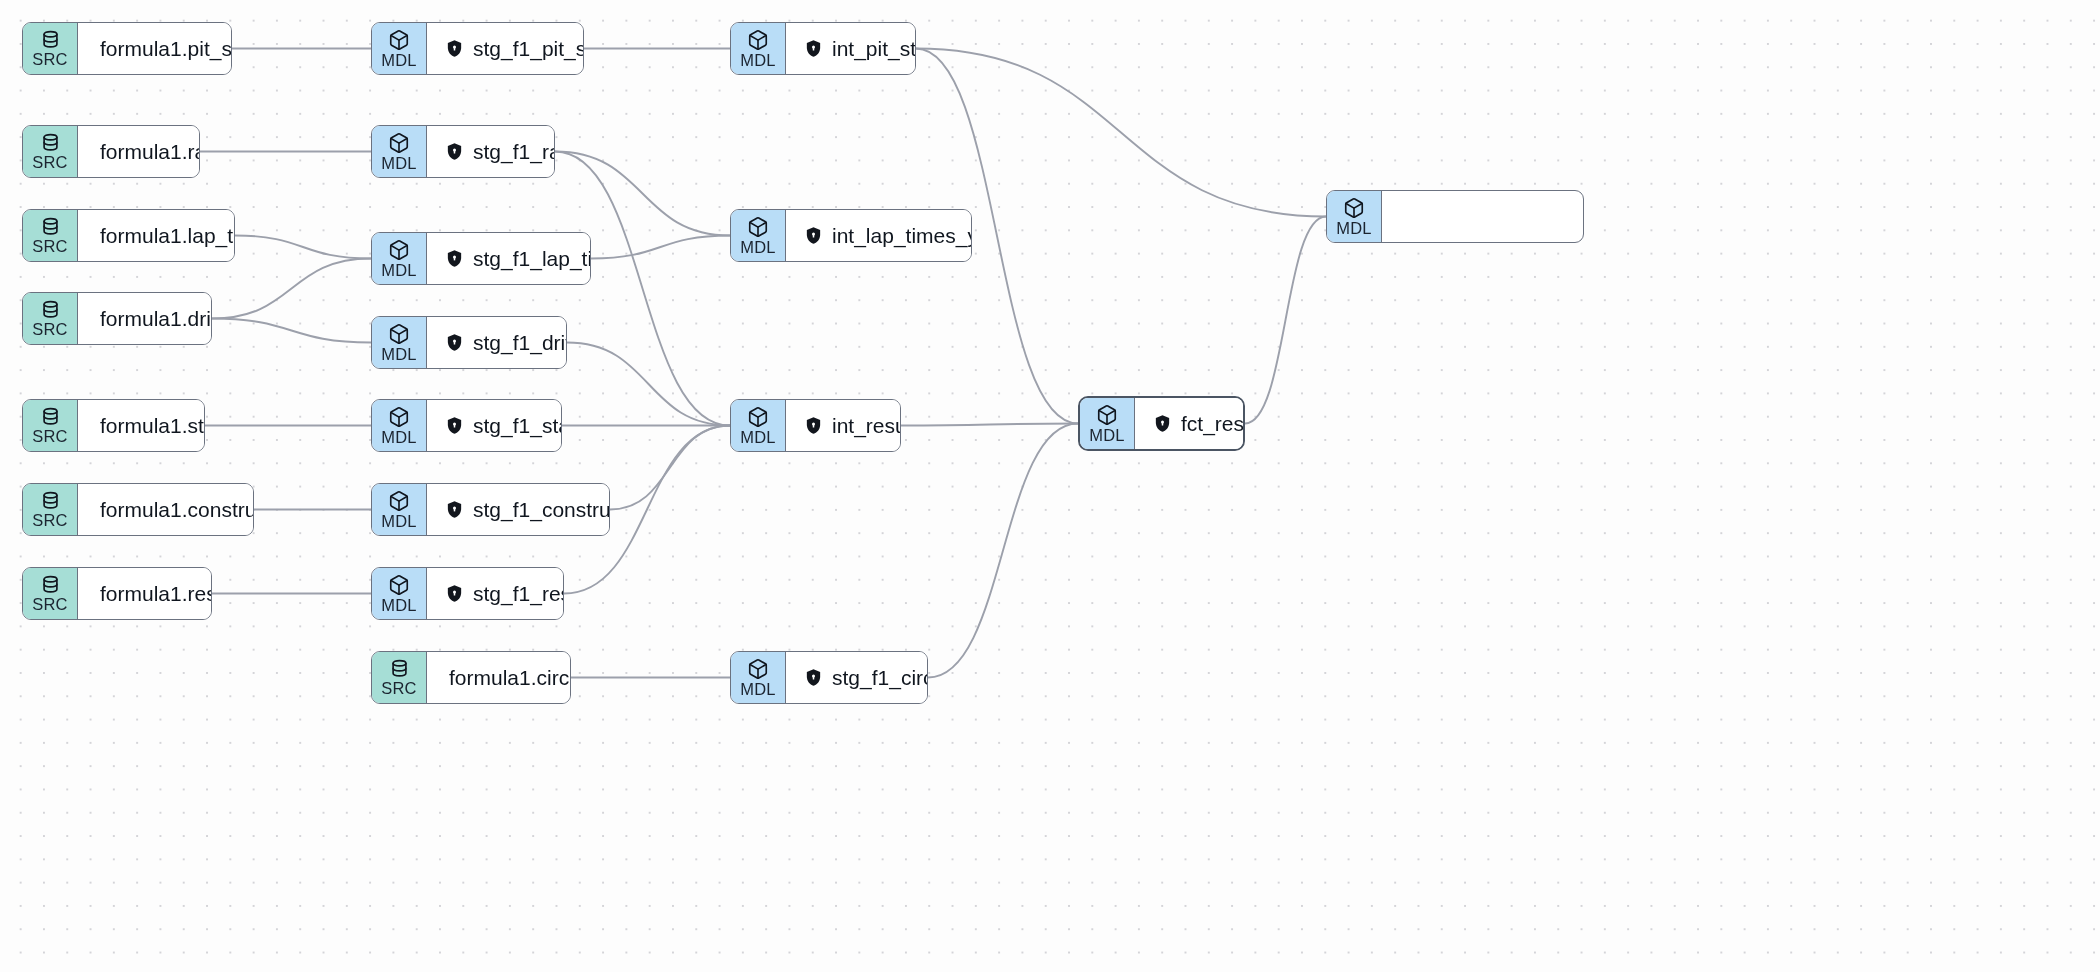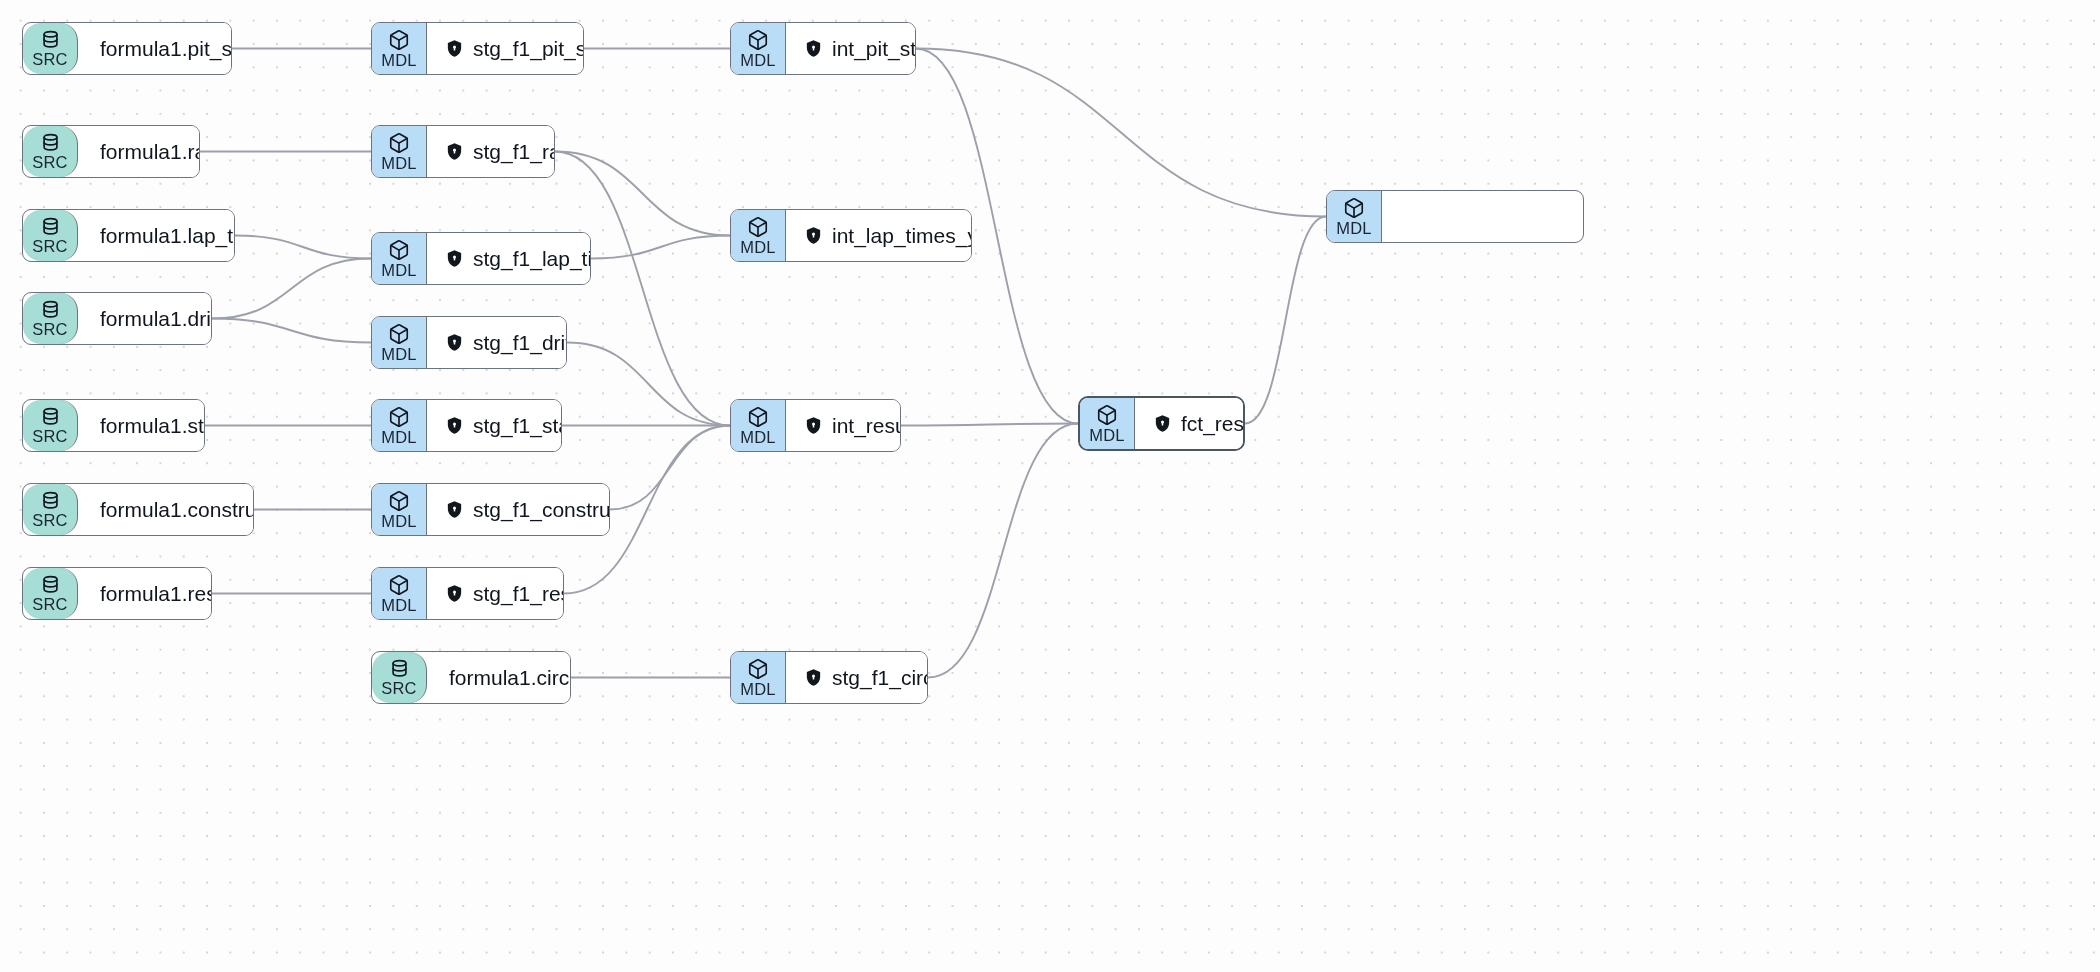--- a/index.html
+++ b/index.html
@@ -38,21 +38,21 @@
     width:55px;
     flex:0 0 55px;
     display:flex;
     flex-direction:column;
     align-items:center;
     justify-content:center;
     gap:1px;
     border-right:1.6px solid #6b7280;
     box-sizing:border-box;
   }
-  .badge.src{background:#a6ded6;border-radius:18px;}
+  .badge.src{background:#a6ded6;}
   .badge.mdl{background:#b9ddf7;}
   .badge .gly{display:block;line-height:0;}
   .badge .btxt{
     font-size:16.5px;
     line-height:17px;
     color:#1b2430;
     letter-spacing:.2px;
     font-family:"Liberation Sans", sans-serif;
   }
 

